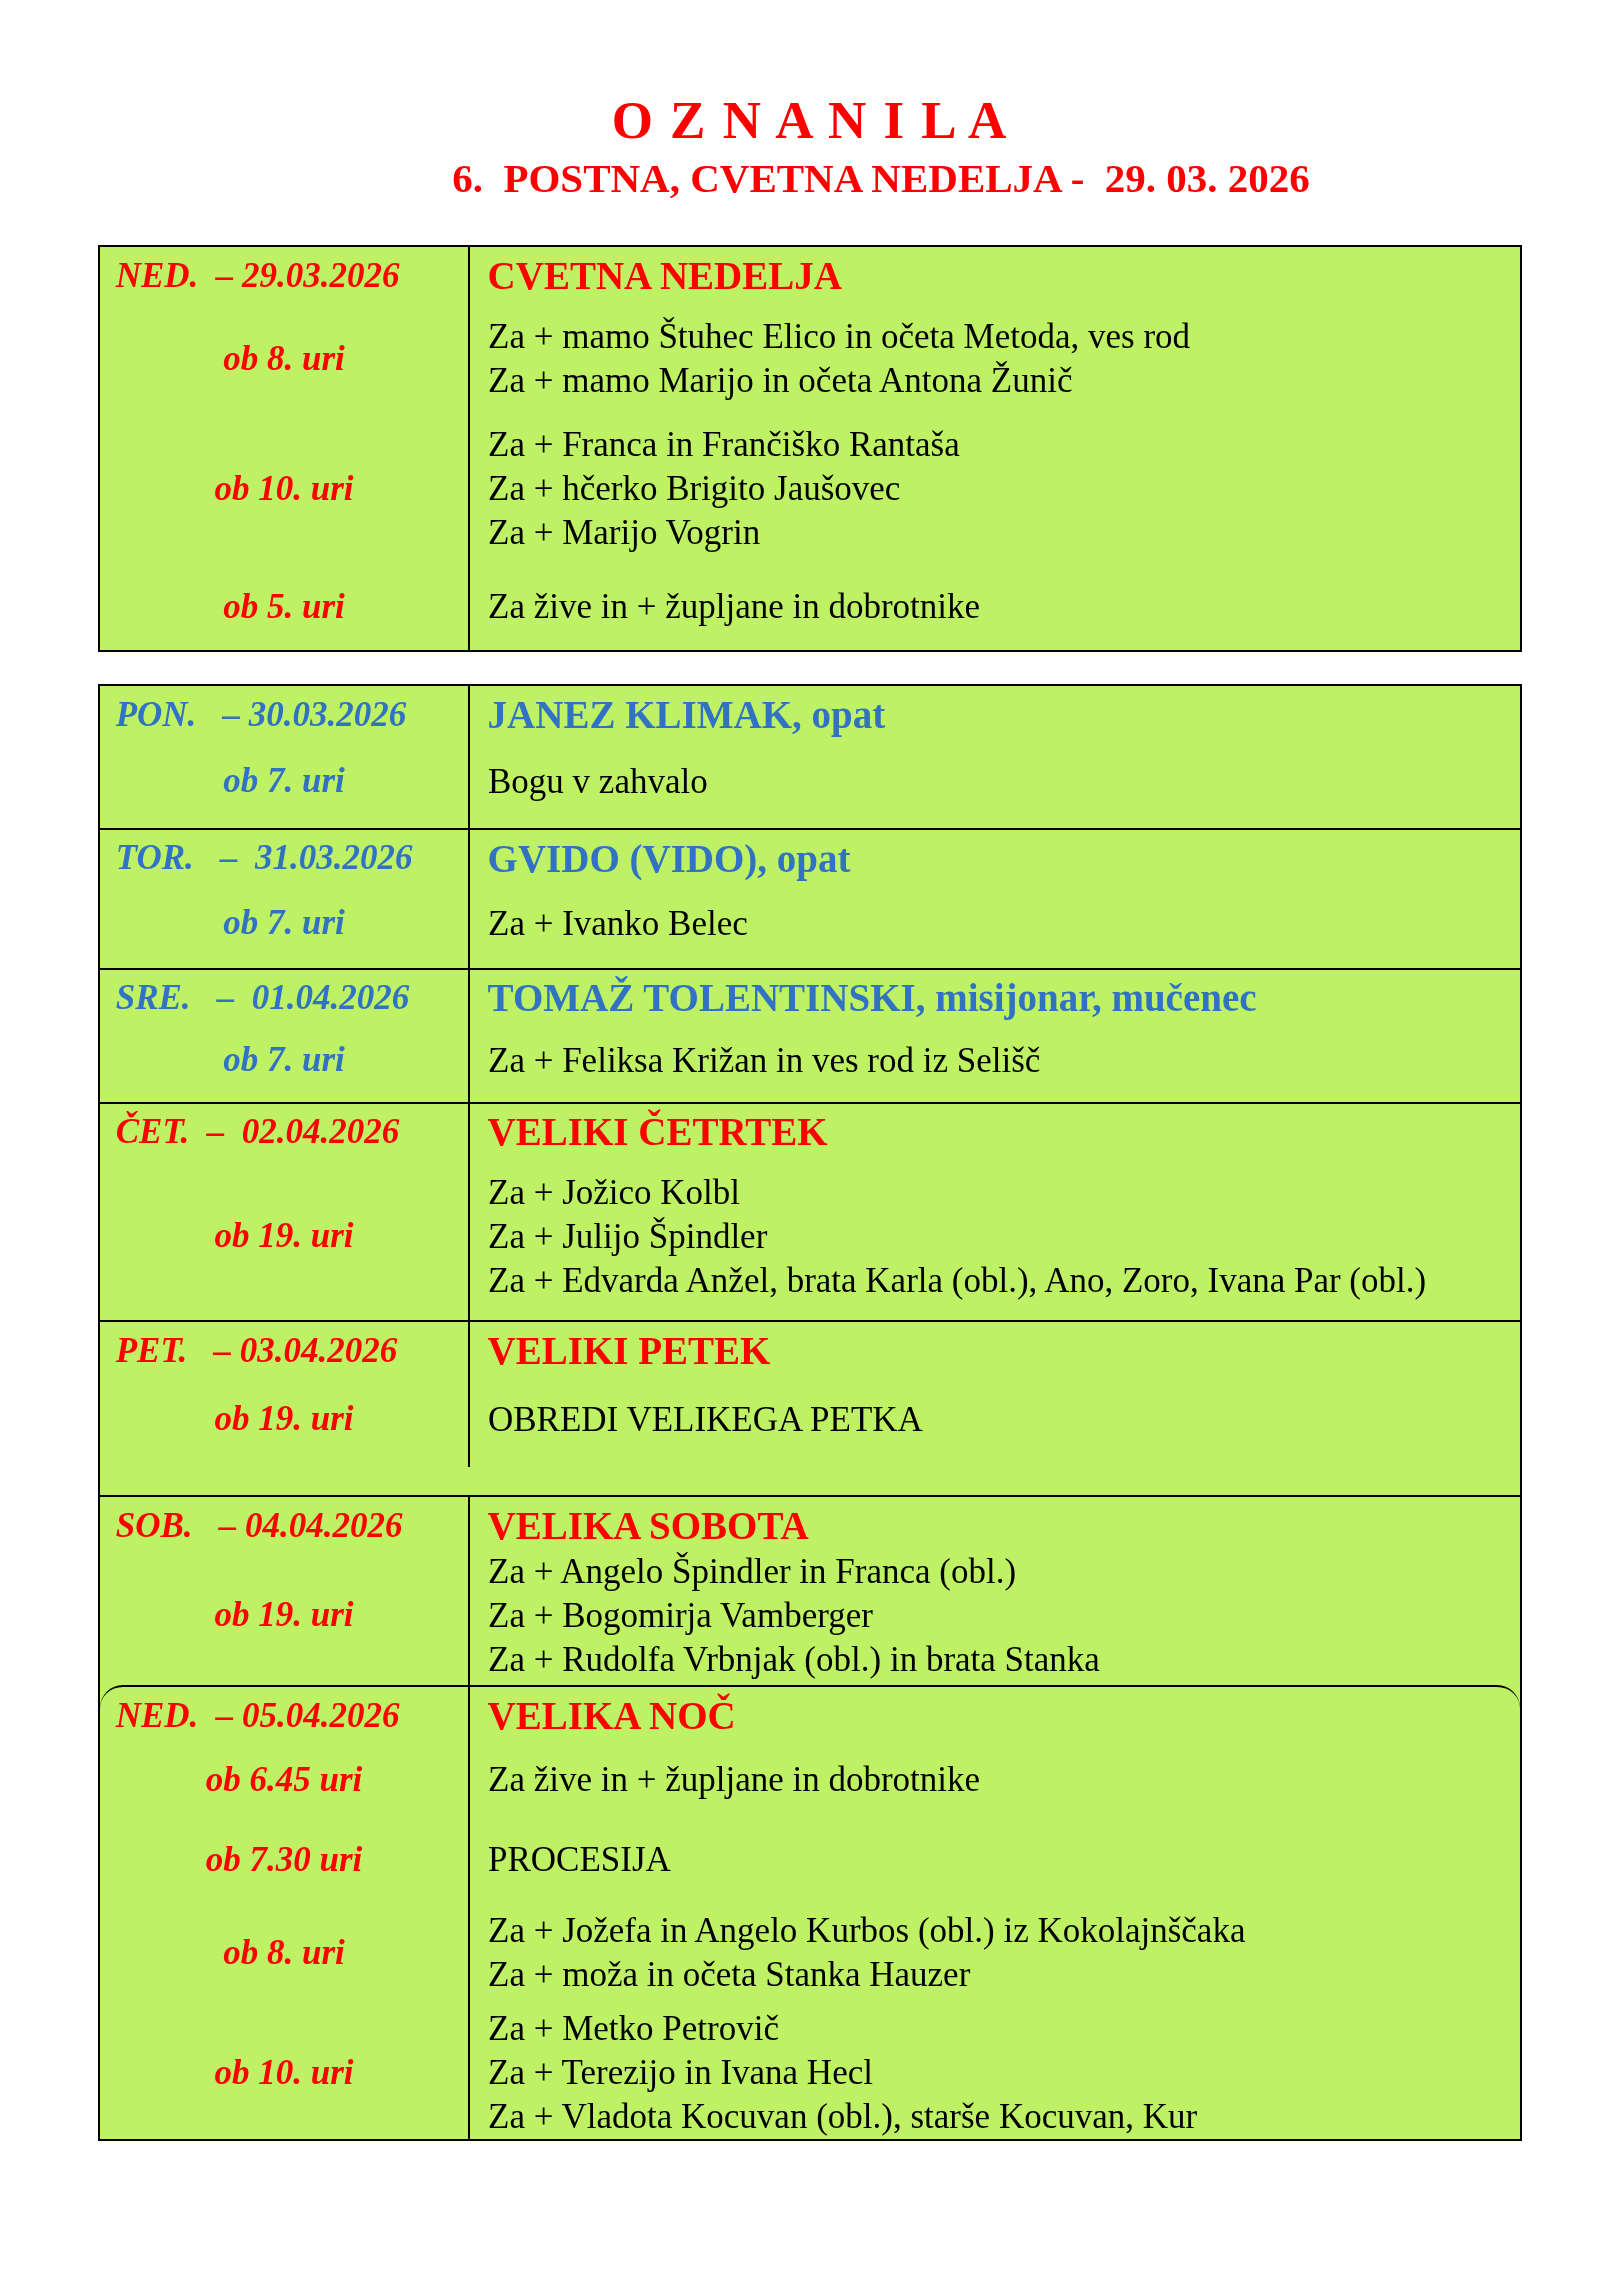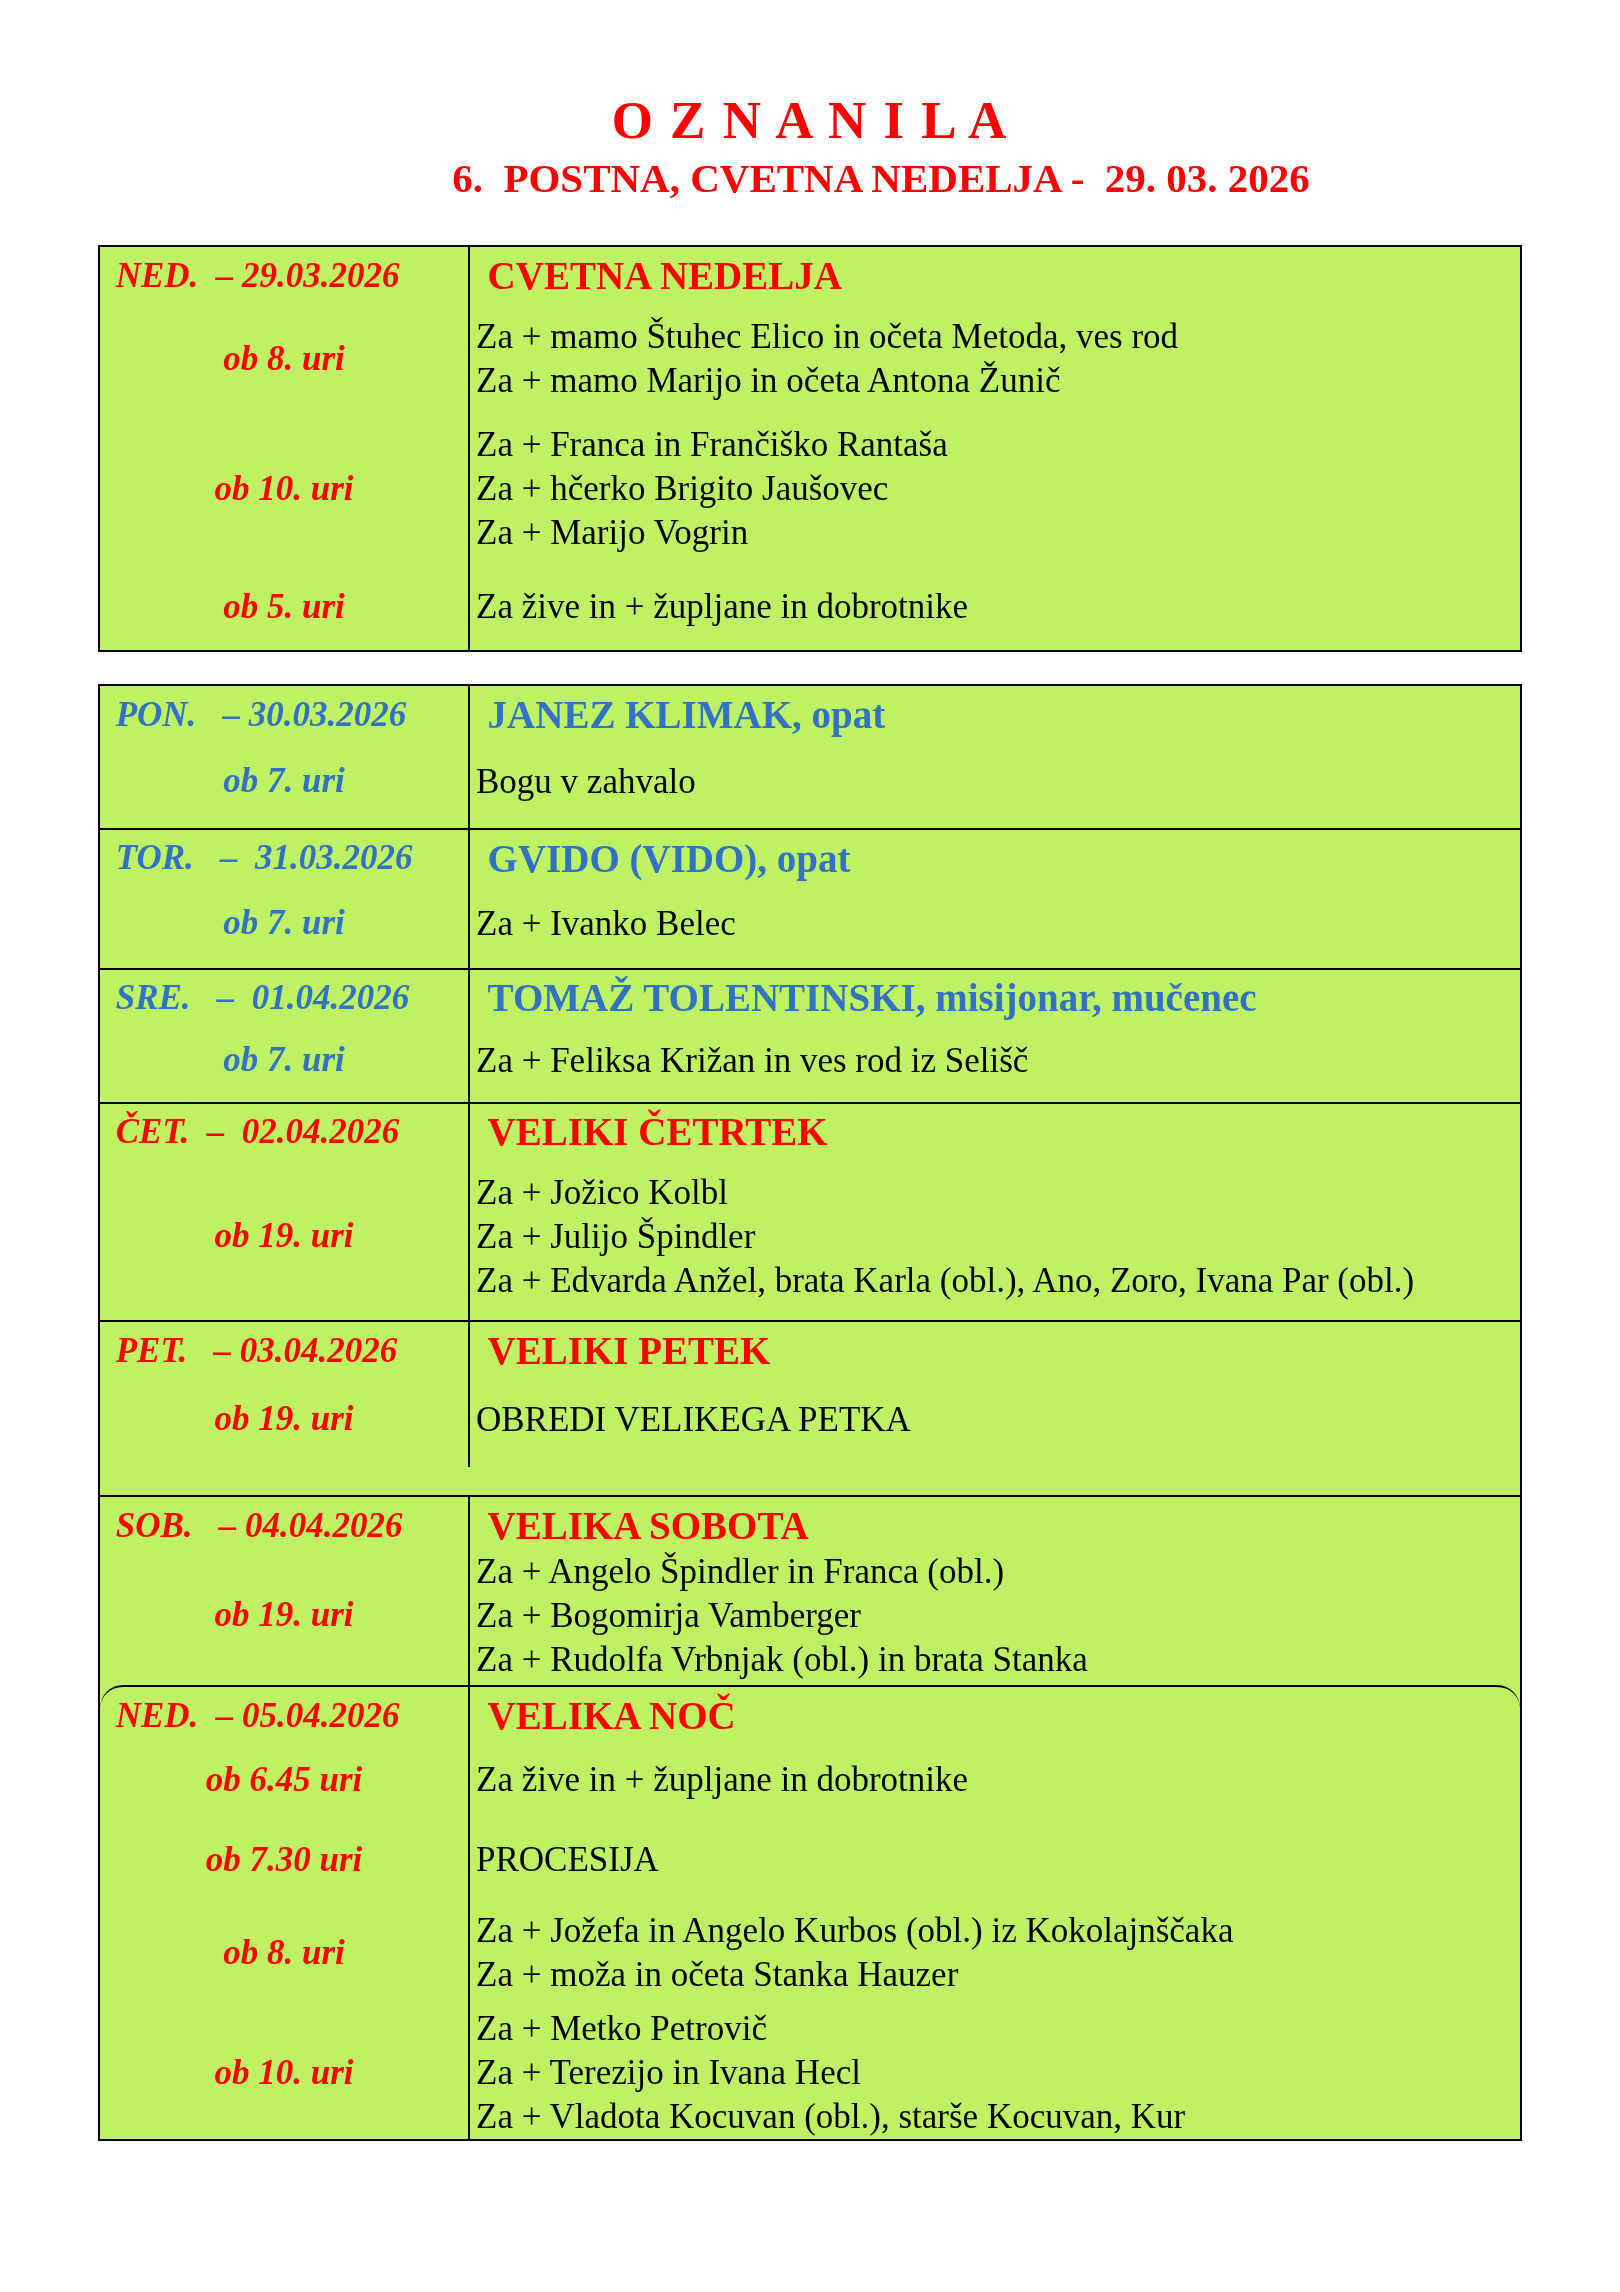--- a/index.html
+++ b/index.html
@@ -30,21 +30,21 @@
   .row:first-child{border-top:none;}
   .rcell{border-left:2.9px solid #000;display:flex;flex-direction:column;box-sizing:border-box;min-width:0;}
   .lcell{display:flex;flex-direction:column;box-sizing:border-box;}
   .date{
     font-size:35px;font-weight:bold;font-style:italic;
     padding:8.8px 0 0 15.7px;white-space:pre;
   }
   .timewrap{flex:1;display:flex;align-items:center;justify-content:center;text-align:center;}
   .time{font-size:35px;font-weight:bold;font-style:italic;white-space:pre;}
   .heading{font-size:39px;font-weight:bold;padding:6.9px 0 0 17.6px;line-height:1.12;}
-  .lineswrap{flex:1;display:flex;flex-direction:column;justify-content:center;padding-left:6px;padding-right:3.9px;}
+  .lineswrap{flex:1;display:flex;flex-direction:column;justify-content:center;padding-left:18px;padding-right:3.9px;}
   .line{font-size:35px;line-height:44px;white-space:nowrap;}
   
   .c-red .date,.c-red .time,.c-red .heading{color:var(--red);}
   .c-blue .date,.c-blue .time,.c-blue .heading{color:var(--blue);}
   
   .t1-h{height:57px;}
   .t1-a{height:110px;}
   .t1-b{height:149px;}
   .t1-c{flex:1;}
   

